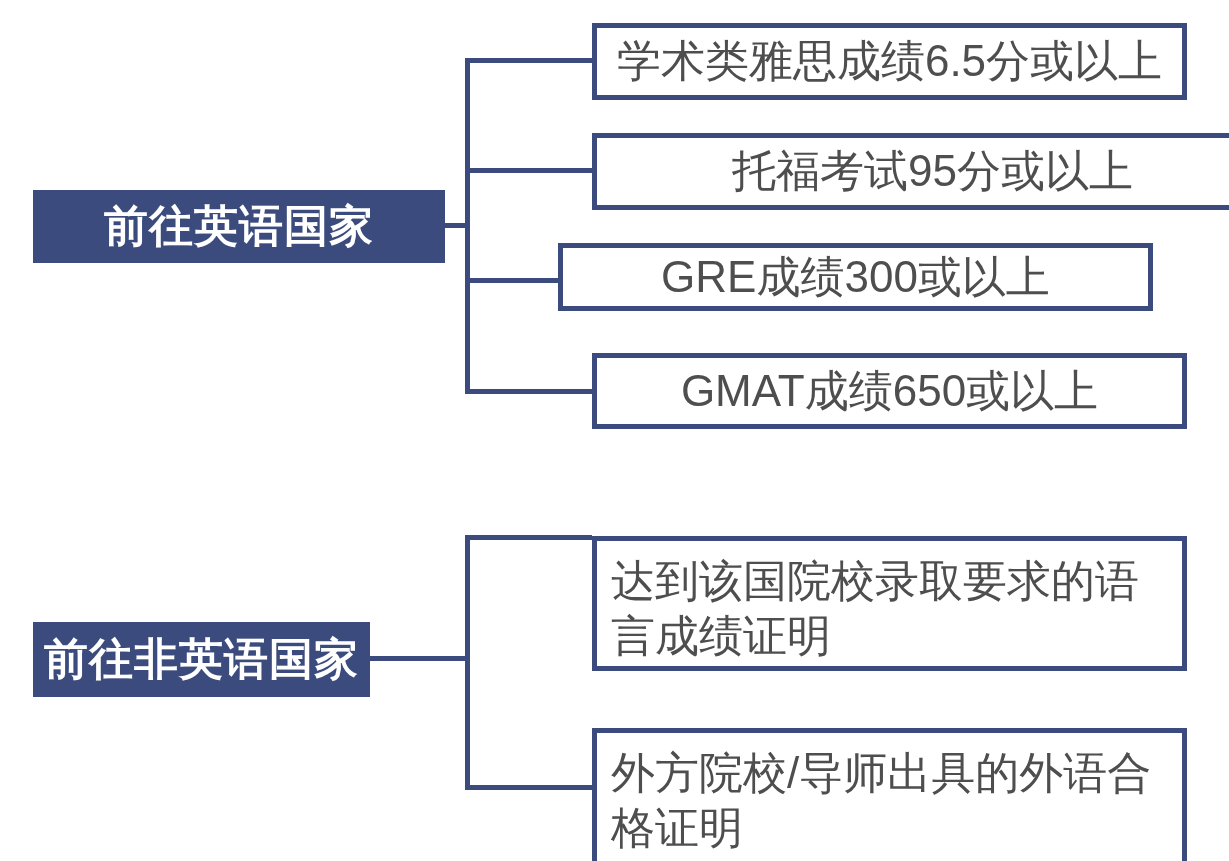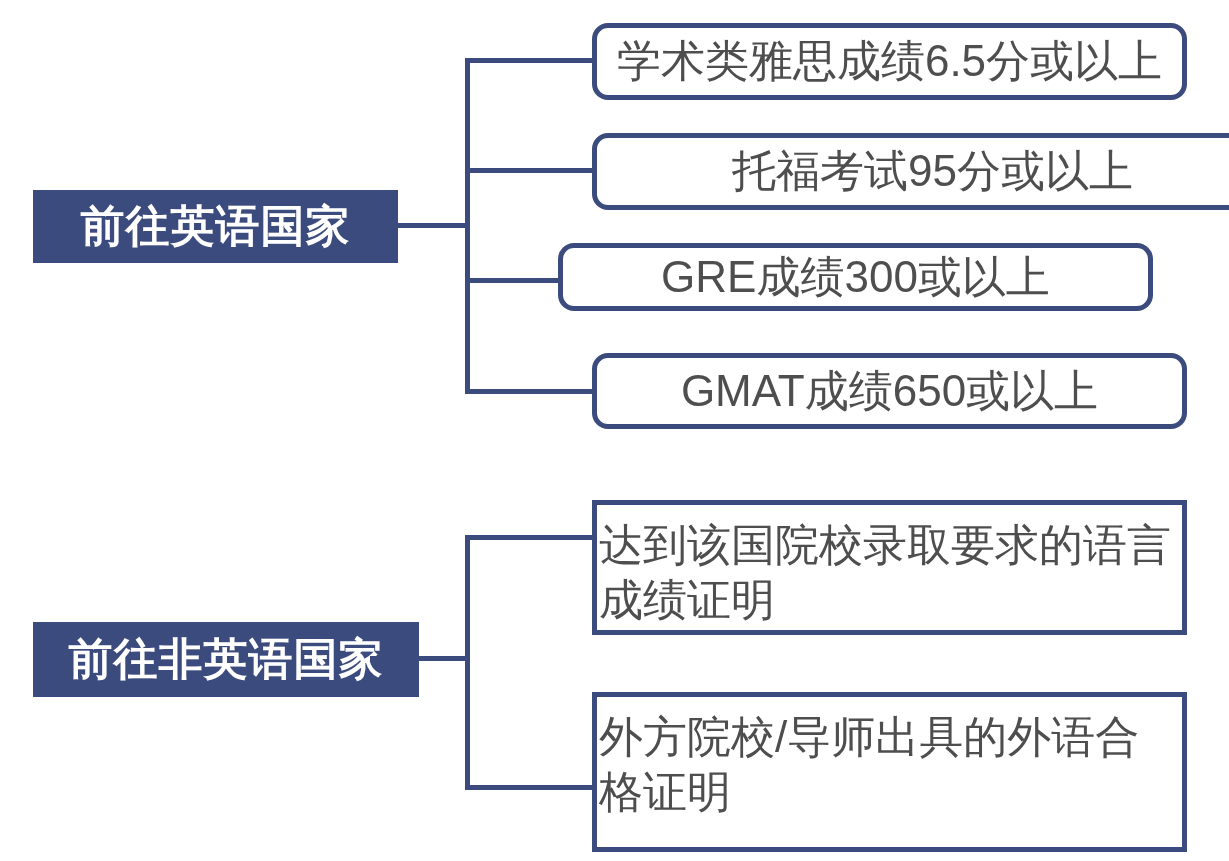--- a/index.html
+++ b/index.html
@@ -34,47 +34,47 @@
     border: 5px solid #3b4b7d;
     color: #4e4e4e;
     font-size: 44px;
     box-sizing: border-box;
   }
   .leaf-center {
     display: flex;
     align-items: center;
     justify-content: center;
     white-space: nowrap;
-    border-radius: 16px;
   }
   .leaf-left {
-    padding: 12px 2px;
+    padding: 12px 14px;
     line-height: 1.25;
     word-break: break-all;
     text-align: left;
+    margin-top: 36px;
   }
   
   .line {
     position: absolute;
     background: #3b4b7d;
   }
   
-  .root1   { left: 33px;  top: 190px; width: 365px; height: 73px; }
+  .root1   { left: 33px;  top: 190px; width: 412px; height: 73px; }
   .leaf1   { left: 592px; top: 23px;  width: 595px; height: 77px; }
   .leaf2   { left: 592px; top: 133px; width: 681px; height: 77px; }
   .leaf3   { left: 558px; top: 243px; width: 595px; height: 68px; }
   .leaf4   { left: 592px; top: 353px; width: 595px; height: 76px; }
   .feed1   { left: 377px; top: 223px; width: 92px;  height: 5px; }
   .trunk1  { left: 465px; top: 58px;  width: 5px;   height: 336px; }
   .br1     { left: 465px; top: 58px;  width: 127px; height: 5px; }
   .br2     { left: 465px; top: 168px; width: 127px; height: 5px; }
   .br3     { left: 465px; top: 278px; width: 127px; height: 5px; }
   .br4     { left: 465px; top: 389px; width: 127px; height: 5px; }
   
-  .root2   { left: 33px;  top: 622px; width: 386px; height: 75px; }
+  .root2   { left: 33px;  top: 622px; width: 337px; height: 75px; }
   .leaf5   { left: 592px; top: 500px; width: 595px; height: 135px; }
   .leaf6   { left: 592px; top: 692px; width: 595px; height: 160px; }
   .feed2   { left: 370px; top: 656px; width: 100px; height: 5px; }
   .trunk2  { left: 465px; top: 535px; width: 5px;   height: 255px; }
   .br5     { left: 465px; top: 535px; width: 127px; height: 5px; }
   .br6     { left: 465px; top: 785px; width: 127px; height: 5px; }
 </style>
 </head>
 <body>
 

